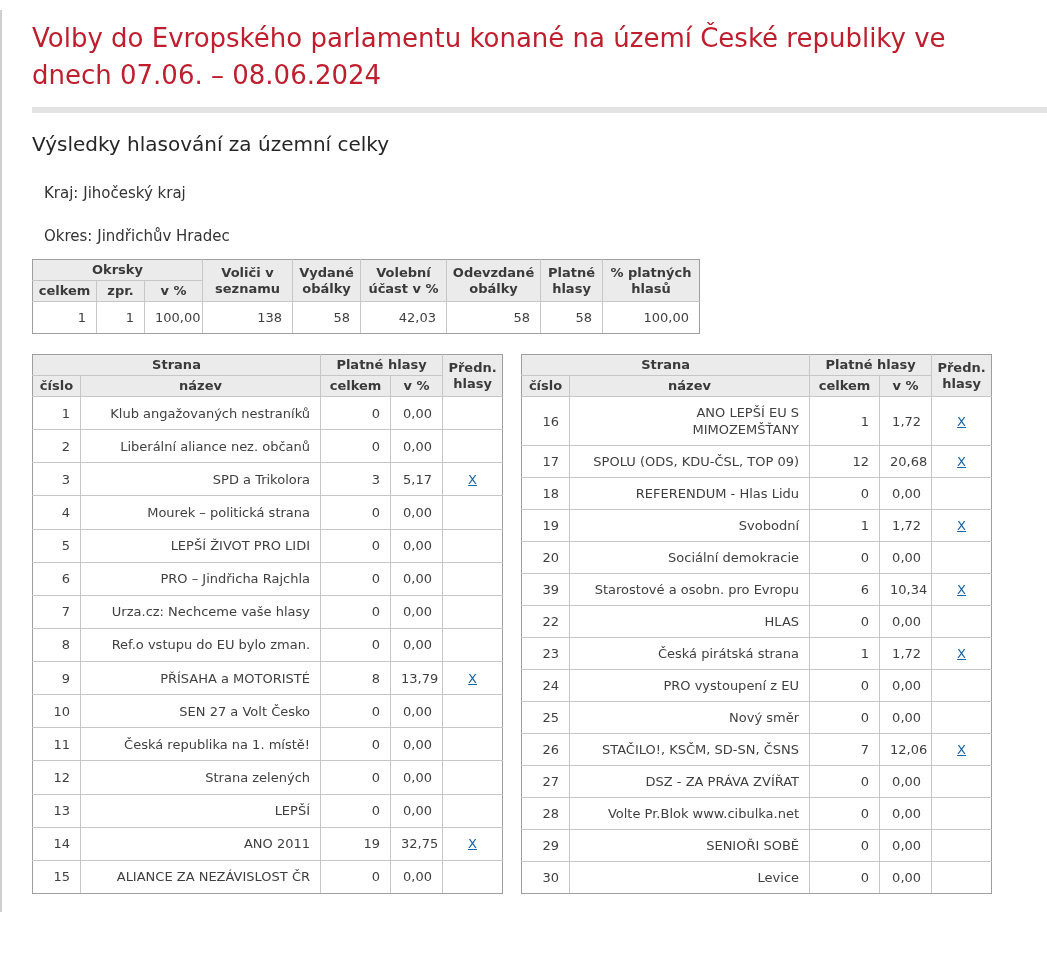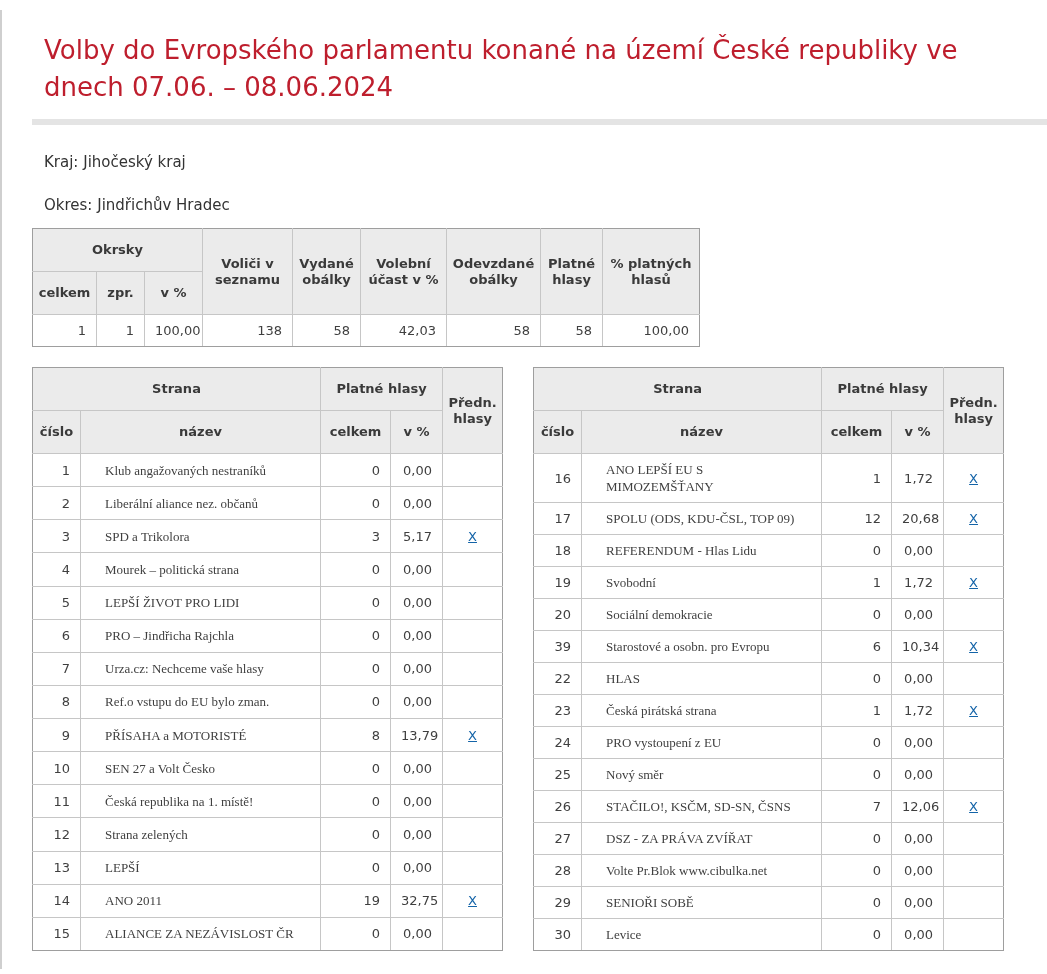--- a/index.html
+++ b/index.html
@@ -12,21 +12,21 @@
   }
   .edge-line {
     position: absolute;
     left: 0; top: 10px;
     width: 2px; height: 960px;
     background: #cfcfcf;
   }
   .container { padding: 20px 0 18px 32px; }
 
   h1.title {
-    margin: 12px;
+    margin: 0;
     font-size: 26px;
     line-height: 37px;
     font-weight: 400;
     color: #be1e2d;
     max-width: 960px;
   }
   .divider {
     height: 6px;
     background: #e4e4e4;
     margin-top: 13px;
@@ -53,64 +53,65 @@
   }
   .tbl th, .tbl td {
     border: 1px solid #c6c6c6;
     overflow: hidden;
   }
   .tbl th {
     background: #ebebeb;
     font-weight: 700;
     color: #3a3a3a;
     text-align: center;
-    padding: 13px 4px;
+    padding: 2px 4px;
     line-height: 16px;
     vertical-align: middle;
   }
   .tbl td {
     background: #ffffff;
     padding: 7px 10px;
     line-height: 17px;
     vertical-align: middle;
   }
   
   .tbl tr > *:first-child { border-left-color: #9e9e9e; }
   .tbl tr > *.edge-r { border-right-color: #9e9e9e; }
   .tbl thead tr:first-child > * { border-top-color: #9e9e9e; }
   .tbl tbody tr:last-child > * { border-bottom-color: #9e9e9e; }
 
   table.summary { width: 667px; margin-top: 12px; }
   table.party { width: 470px; }
 
   .party-tables {
     display: flex;
-    gap: 30px;
+    gap: 18px;
     margin-top: 20px;
   }
   td.num { text-align: right; }
-  td.name { text-align: left; padding-left: 24px; font-family: Liberation Serif, serif; }
+  td.name { text-align: right; padding-left: 16px; }
   td.pref { text-align: center; }
   a.pref-link {
     color: #1464a8;
     text-decoration: underline;
     cursor: pointer;
   }
 </style>
 </head>
 <body>
 
 <div class="edge-line"></div>
 
 <div class="container">
 
   <h1 class="title">Volby do Evropského parlamentu konané na území České republiky ve dnech 07.06. – 08.06.2024</h1>
 
   <div class="divider"></div>
 
+  <h2 class="subtitle">Výsledky hlasování za územní celky</h2>
 
   <div>
 
       <p class="region-line"><span>Kraj:</span>&nbsp;<span>Jihočeský kraj</span></p>
 
       <p class="region-line"><span>Okres:</span>&nbsp;<span>Jindřichův Hradec</span></p>
 
     </div>
 
   <table class="tbl summary">

